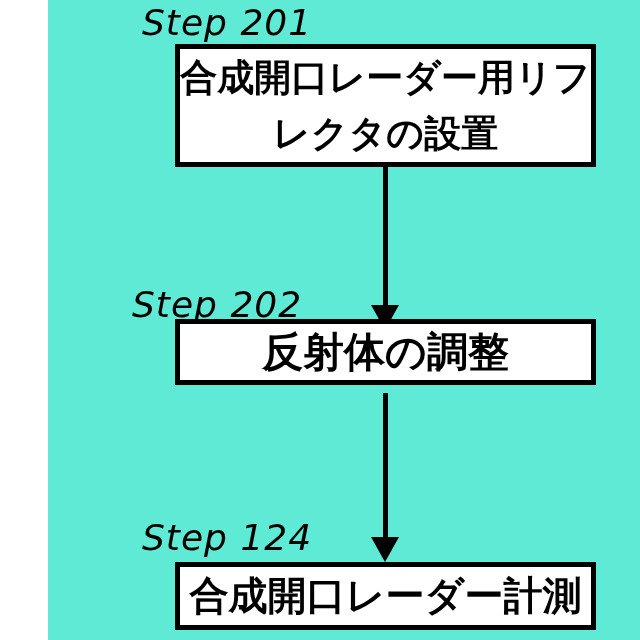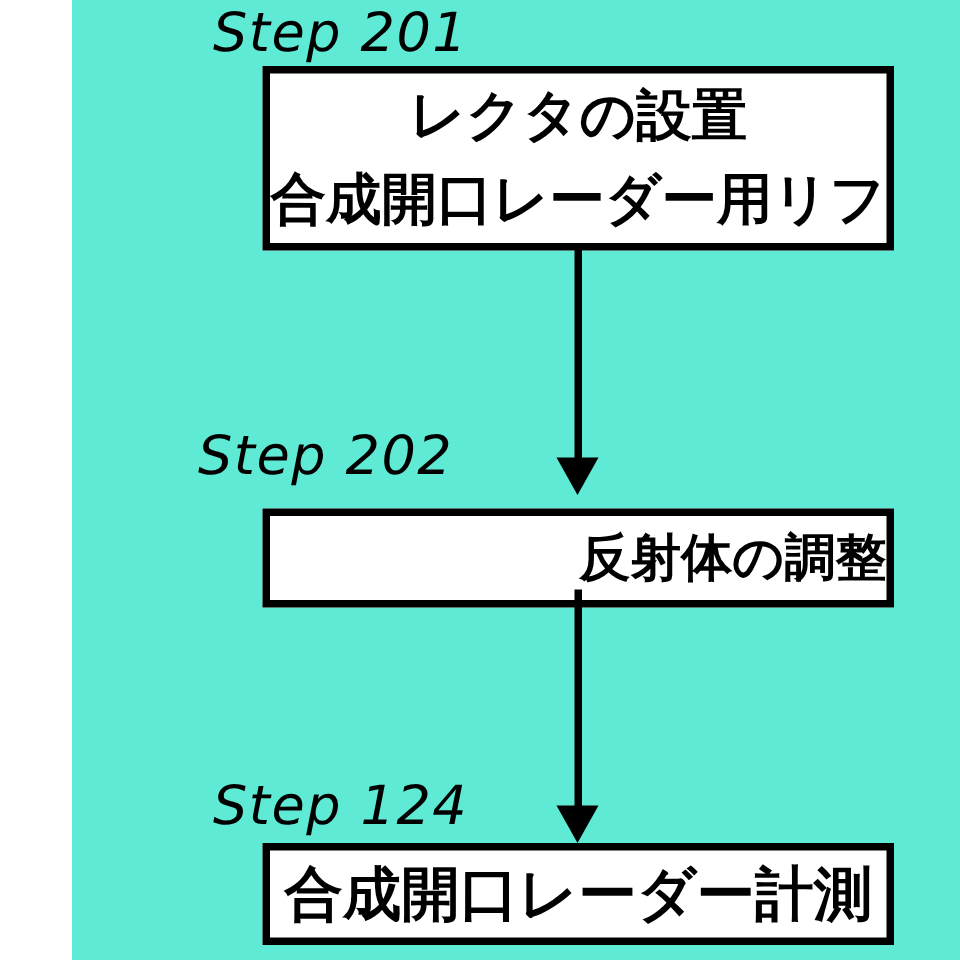--- a/index.html
+++ b/index.html
@@ -39,21 +39,21 @@
     display: flex;
     flex-direction: column;
     align-items: center;
     justify-content: center;
     font-family: "Liberation Serif", "DejaVu Serif", serif;
     font-weight: 700;
     color: #000000;
     text-align: center;
   }
   .box-1 { top: 44px;  height: 123px; font-size: 37px; }
-  .box-2 { top: 339px; height: 66px;  font-size: 34px; align-items: flex-end; }
+  .box-2 { top: 319px; height: 66px;  font-size: 41px; }
   .box-3 { top: 562px; height: 68px;  font-size: 39px; }
   .box-line { white-space: nowrap; }
   .box-1 .box-line { line-height: 56px; }
 
   .flow-arrow {
     position: absolute;
     left: 323px;
     width: 28px;
   }
   .arrow-1 { top: 165px; height: 165px; }
@@ -80,22 +80,22 @@
   .arrow-2 .arrow-head { top: 144px; }
 </style>
 </head>
 <body>
 
 <div class="canvas">
 
   <div class="step-label label-1">Step 201</div>
 
   <div class="flow-box box-1">
+    <div class="box-line">合成開口レーダー用リフ</div>
     <div class="box-line">レクタの設置</div>
-    <div class="box-line">合成開口レーダー用リフ</div>
   </div>
 
   <div class="flow-arrow arrow-1">
     <div class="arrow-stem"></div>
     <div class="arrow-head"></div>
   </div>
 
   <div class="step-label label-2">Step 202</div>
 
   <div class="flow-box box-2">

